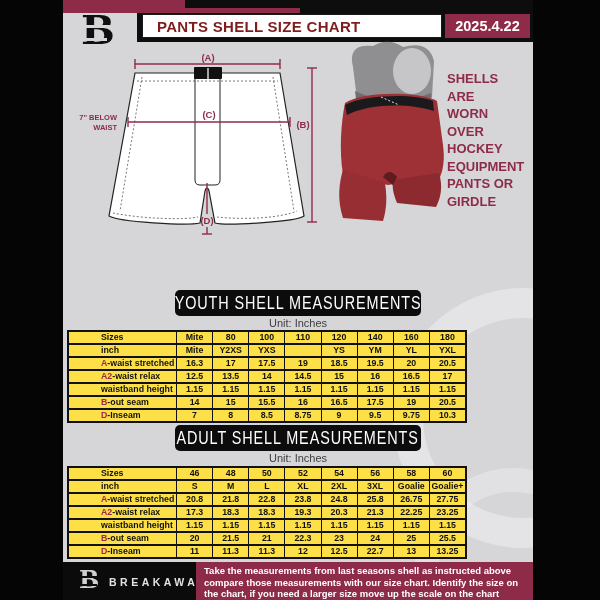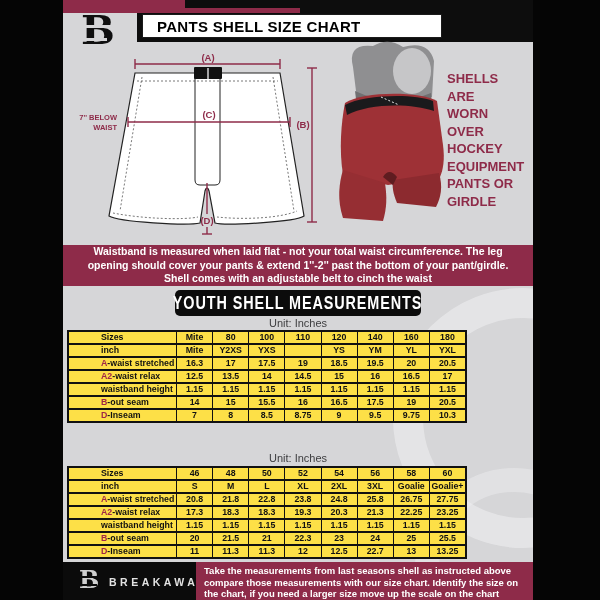--- a/index.html
+++ b/index.html
@@ -6,21 +6,21 @@
             font-family:"Liberation Sans",sans-serif;}
   .page{position:absolute;left:63px;top:0;width:470px;height:600px;background:#d6d6d8;overflow:hidden;}
   .abs{position:absolute;}
 
   
   .hdr-black{left:74px;top:0;width:396px;height:42px;background:#0d0d0d;}
   .hdr-maroon1{left:0;top:0;width:122px;height:10px;background:#8e2b49;}
   .hdr-maroon2{left:0;top:8px;width:237px;height:5px;background:#8e2b49;}
   .hdr-title{left:79px;top:14px;width:300px;height:24px;background:#ffffff;border:1px solid #1a1a1a;
              box-sizing:border-box;display:flex;align-items:center;padding-left:14px;
-             font-size:15px;font-weight:bold;letter-spacing:.3px;color:#000000;}
+             font-size:15px;font-weight:bold;letter-spacing:.3px;color:#7f1d1d;}
   .hdr-date{left:382px;top:14px;width:85px;height:24px;background:#8e2b49;color:#fff;
             display:flex;align-items:center;justify-content:center;font-size:14.5px;font-weight:bold;}
   .logo-wrap{left:12px;top:8px;width:52px;height:52px;}
   .logo-b{position:absolute;left:6px;top:0;font-family:"DejaVu Serif",serif;font-weight:bold;
           font-size:40px;line-height:44px;color:#101010;}
   .logo-slit{position:absolute;height:3px;background:#d6d6d8;}
   .slit1{left:2px;top:17px;width:34px;}
   .slit2{left:2px;top:30px;width:30px;}
 
   
@@ -31,21 +31,21 @@
   
   .diagram{left:0;top:50px;}
   .photo{left:270px;top:35px;}
   .photo-note{left:384px;top:70px;width:72px;font-size:13px;font-weight:bold;color:#8e2b49;line-height:1.35;}
 
   
   .info-banner{left:0;top:245px;width:470px;height:41px;background:#8e2b49;color:#fff;
                display:flex;align-items:center;justify-content:center;text-align:center;
                font-size:10.5px;font-weight:bold;line-height:1.3;padding:0 13px;box-sizing:border-box;}
   .section-banner{left:112px;width:246px;height:26px;background:#0c0c0c;border-radius:5px;color:#fff;
-                  display:flex;align-items:center;justify-content:center;font-weight:bold;font-size:16px;
+                  display:flex;align-items:center;justify-content:center;font-weight:normal;font-size:16px;
                   letter-spacing:1px;}
   .cond{display:inline-block;transform:scale(.9,1.18);white-space:nowrap;}
   .youth-banner{top:290px;}
   .adult-banner{top:425px;}
   .unit{left:0;width:470px;text-align:center;font-size:11px;color:#3d3d3f;}
   .unit-youth{top:317px;}
   .unit-adult{top:452px;}
 
   
   .meas-table{left:4px;width:400px;background:#fde047;border:2px solid #111;box-sizing:border-box;}
@@ -77,20 +77,21 @@
 
   <div class="abs hdr-black"></div>
   <div class="abs hdr-maroon1"></div>
   <div class="abs hdr-maroon2"></div>
   <div class="abs logo-wrap">
     <span class="logo-b">B</span>
     <span class="logo-slit slit1"></span>
     <span class="logo-slit slit2"></span>
   </div>
   <div class="abs hdr-title">PANTS SHELL SIZE CHART</div>
+  <div class="abs hdr-date">2025.4.22</div>
 
   <div class="abs wm wm1"></div>
   <div class="abs wm wm2"></div>
 
   <svg class="abs diagram" width="300" height="185" viewBox="0 0 300 185">
 
     <path d="M72,23 L217,23 L241,166 C233,172 162,176 152,173 L146,141 C145,137 143,137 142,141 L137,173 C124,176 56,172 46,166 Z" fill="#ffffff" stroke="#222" stroke-width="1.2"></path>
 
     <g stroke="#555" stroke-width=".8" stroke-dasharray="2,2" fill="none">
       <path d="M79,27 L57,161"></path>
@@ -138,21 +139,20 @@
     <path d="M22,56 Q60,74 98,58 L99,72 Q60,86 24,72 Z" fill="#707072"></path>
     <path d="M12,68 C30,56 86,56 104,66 L110,110 C112,125 110,135 107,142 L55,150 L10,140 C6,115 8,88 12,68 Z" fill="#9e3136"></path>
     <path d="M10,135 L52,148 C54,162 54,172 50,186 L10,183 C4,165 6,148 10,135 Z" fill="#962e33"></path>
     <path d="M60,145 L106,138 C110,152 108,162 103,172 L64,168 C60,158 59,152 60,145 Z" fill="#8c2a2f"></path>
     <path d="M50,142 Q56,132 64,142 L60,150 Z" fill="#5f1c20"></path>
     <path d="M12,70 C30,60 80,58 100,66 L101,76 C78,68 36,68 14,80 Z" fill="#1a1a1c"></path>
     <path d="M48,62 L66,70" stroke="#e8e8e8" stroke-width="1" stroke-dasharray="2,2" fill="none"></path>
   </svg>
   <div class="abs photo-note">SHELLS ARE WORN OVER HOCKEY EQUIPMENT PANTS OR GIRDLE</div>
 
-  <div class="abs info-banner">Waistband is measured when laid flat - not your total waist circumference. The leg opening should cover your pants &amp; extend 1''-2'' past the bottom of your pant/girdle. Shell comes with an adjustable belt to cinch the waist</div>
 
   <div class="abs section-banner youth-banner">
     <span class="cond">YOUTH SHELL MEASUREMENTS</span>
   </div>
   <div class="abs unit unit-youth">Unit: Inches</div>
   <div class="abs meas-table tbl-youth" id="youth-table">
       <div class="t-row first">
         <div class="t-cell label"><span class="prefix"></span><span>Sizes</span></div>
         <div class="t-cell val">Mite</div>
         <div class="t-cell val">80</div>
@@ -224,20 +224,23 @@
         <div class="t-cell val">8</div>
         <div class="t-cell val">8.5</div>
         <div class="t-cell val">8.75</div>
         <div class="t-cell val">9</div>
         <div class="t-cell val">9.5</div>
         <div class="t-cell val">9.75</div>
         <div class="t-cell val">10.3</div>
       </div>
     </div>
 
+  <div class="abs section-banner adult-banner">
+    <span class="cond">ADULT SHELL MEASUREMENTS</span>
+  </div>
   <div class="abs unit unit-adult">Unit: Inches</div>
   <div class="abs meas-table tbl-adult" id="adult-table">
       <div class="t-row first">
         <div class="t-cell label"><span class="prefix"></span><span>Sizes</span></div>
         <div class="t-cell val">46</div>
         <div class="t-cell val">48</div>
         <div class="t-cell val">50</div>
         <div class="t-cell val">52</div>
         <div class="t-cell val">54</div>
         <div class="t-cell val">56</div>

